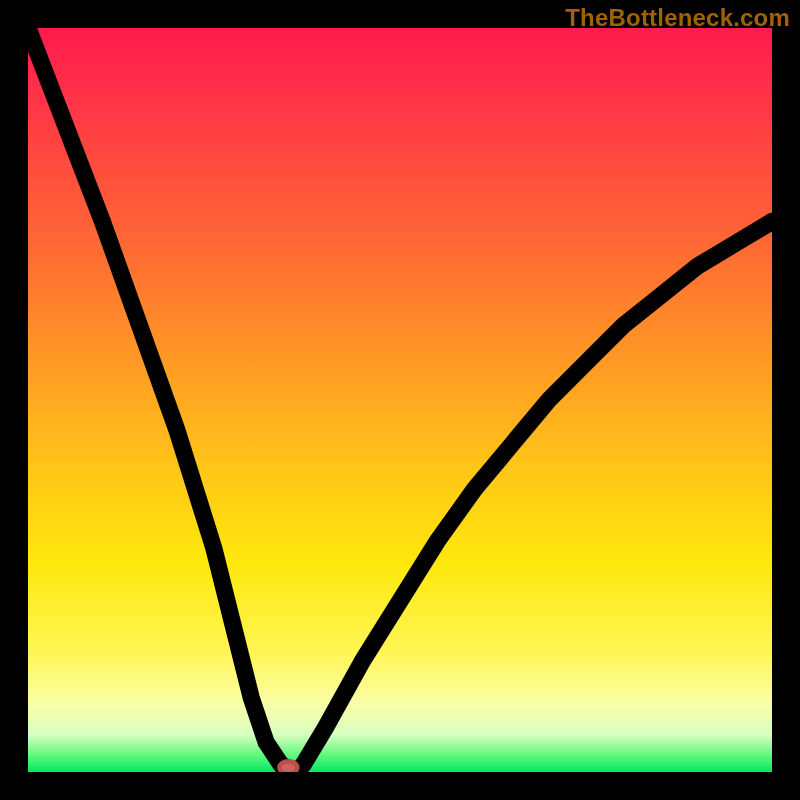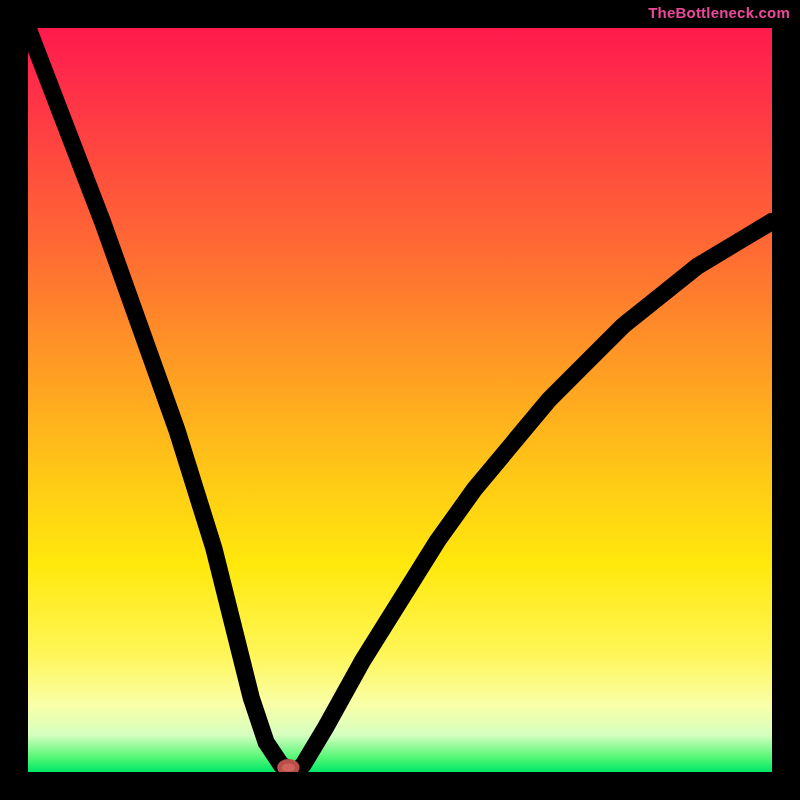--- a/index.html
+++ b/index.html
@@ -45,22 +45,22 @@
     );
   }
   .svg-layer {
     position: absolute;
     inset: 0;
   }
   .watermark {
     position: absolute;
     top: 4px;
     right: 10px;
-    color: #ec4899;
-    font-size: 15px;
+    color: #a16207;
+    font-size: 24px;
     font-weight: 600;
     letter-spacing: 0.2px;
     user-select: none;
     text-align: center;
   }
   .marker {
     fill: #d2625c;
     stroke: #b84f4a;
     stroke-width: 0.6;
   }

